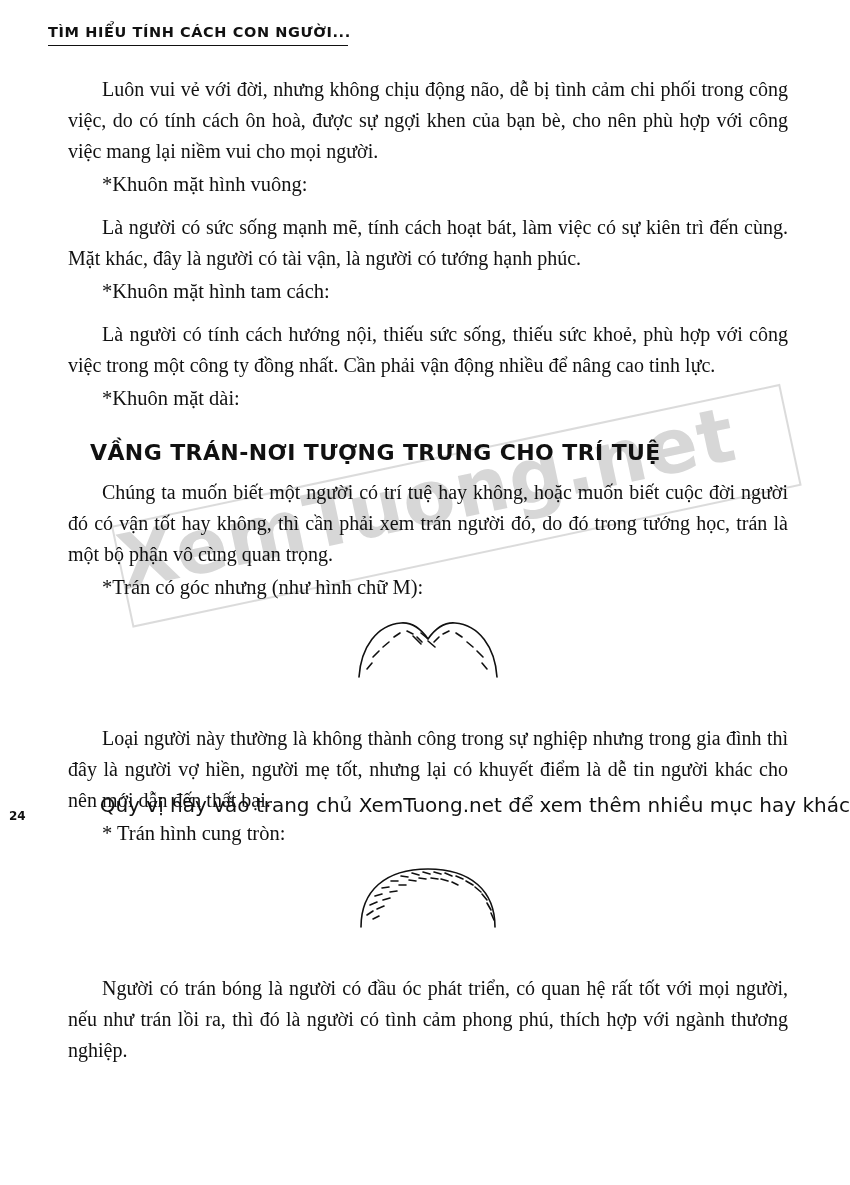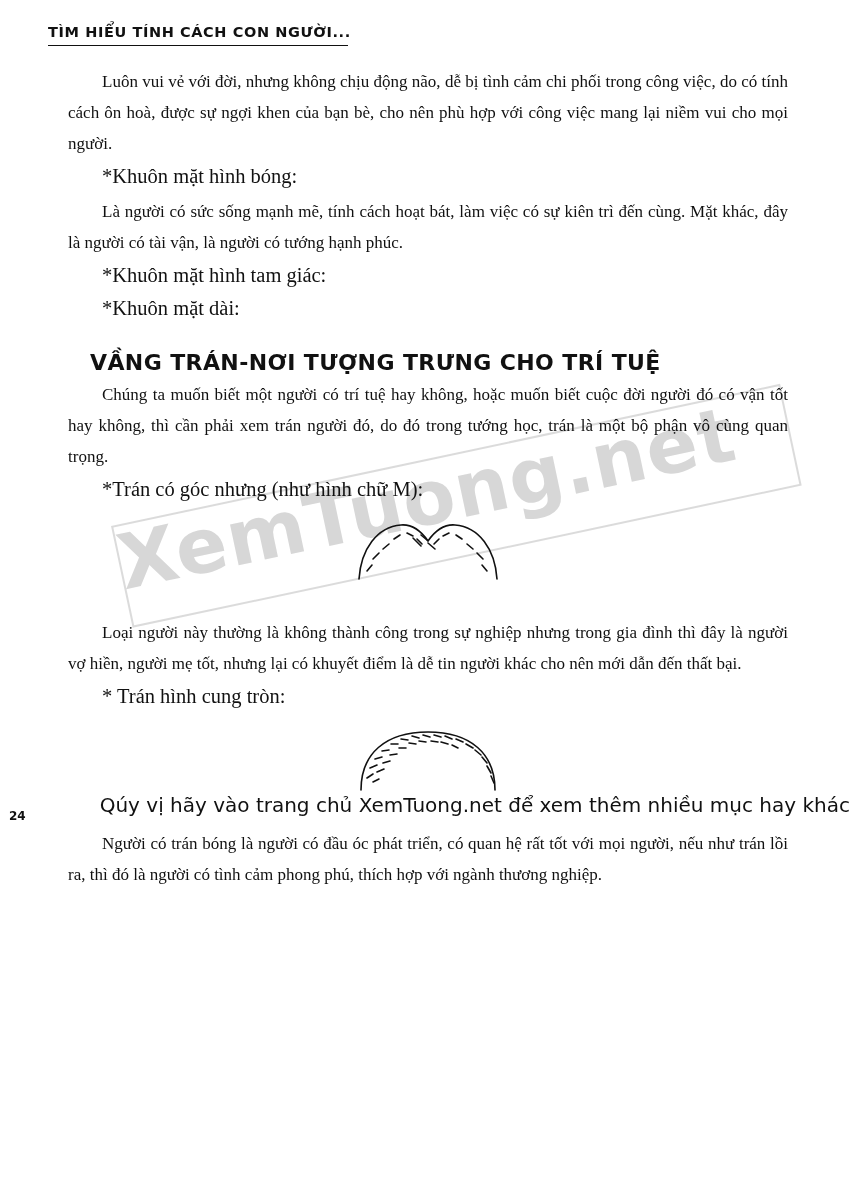--- a/index.html
+++ b/index.html
@@ -46,22 +46,22 @@
   }
 
   
   .content {
     position: absolute;
     top: 62px;
     left: 68px;
     width: 720px;
   }
   p.para {
-    margin: 4px 0 2px 0;
-    font-size: 17px;
+    margin: 12px 0 2px 0;
+    font-size: 20px;
     line-height: 31px;
     text-align: justify;
     text-indent: 34px;
     color: #111;
   }
   p.subhead {
     margin: 0 0 2px 0;
     font-size: 20.5px;
     line-height: 31px;
     text-indent: 34px;
@@ -154,24 +154,25 @@
 
   <div class="watermark">
     <div class="wm-box"></div>
     <div class="wm-text">XemTuong.net</div>
   </div>
 
   <div class="content">
 
     <p class="para">Luôn vui vẻ với đời, nhưng không chịu động não, dễ bị tình cảm chi phối trong công việc, do có tính cách ôn hoà, được sự ngợi khen của bạn bè, cho nên phù hợp với công việc mang lại niềm vui cho mọi người.</p>
 
-    <p class="subhead">*Khuôn mặt hình bóng:</p>
+    <p class="subhead">*Khuôn mặt hình vuông:</p>
     <p class="para">Là người có sức sống mạnh mẽ, tính cách hoạt bát, làm việc có sự kiên trì đến cùng. Mặt khác, đây là người có tài vận, là người có tướng hạnh phúc.</p>
 
-    <p class="subhead">*Khuôn mặt hình tam giác:</p>
+    <p class="subhead">*Khuôn mặt hình tam cách:</p>
+    <p class="para">Là người có tính cách hướng nội, thiếu sức sống, thiếu sức khoẻ, phù hợp với công việc trong một công ty đồng nhất. Cần phải vận động nhiều để nâng cao tinh lực.</p>
 
     <p class="subhead">*Khuôn mặt dài:</p>
 
     <h2 class="section-title">VẦNG TRÁN-NƠI TƯỢNG TRƯNG CHO TRÍ TUỆ</h2>
 
     <p class="para">Chúng ta muốn biết một người có trí tuệ hay không, hoặc muốn biết cuộc đời người đó có vận tốt hay không, thì cần phải xem trán người đó, do đó trong tướng học, trán là một bộ phận vô cùng quan trọng.</p>
 
     <p class="subhead">*Trán có góc nhưng (như hình chữ M):</p>
 
     <div class="figure">

